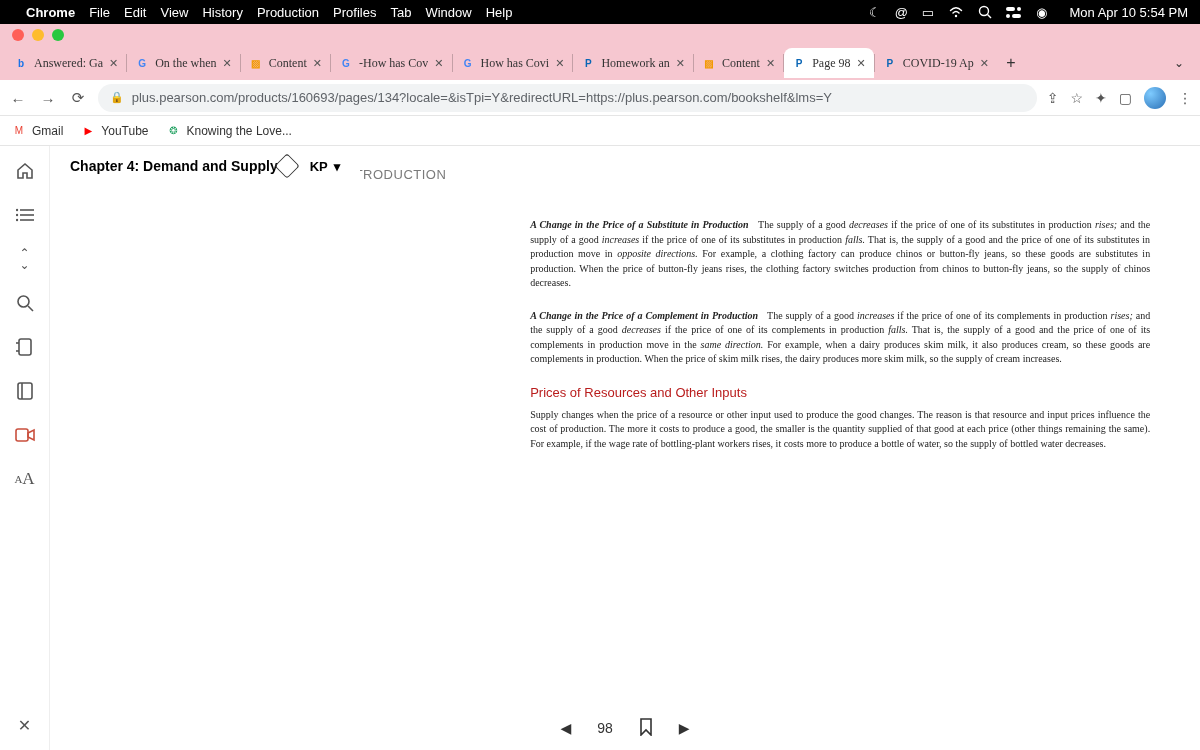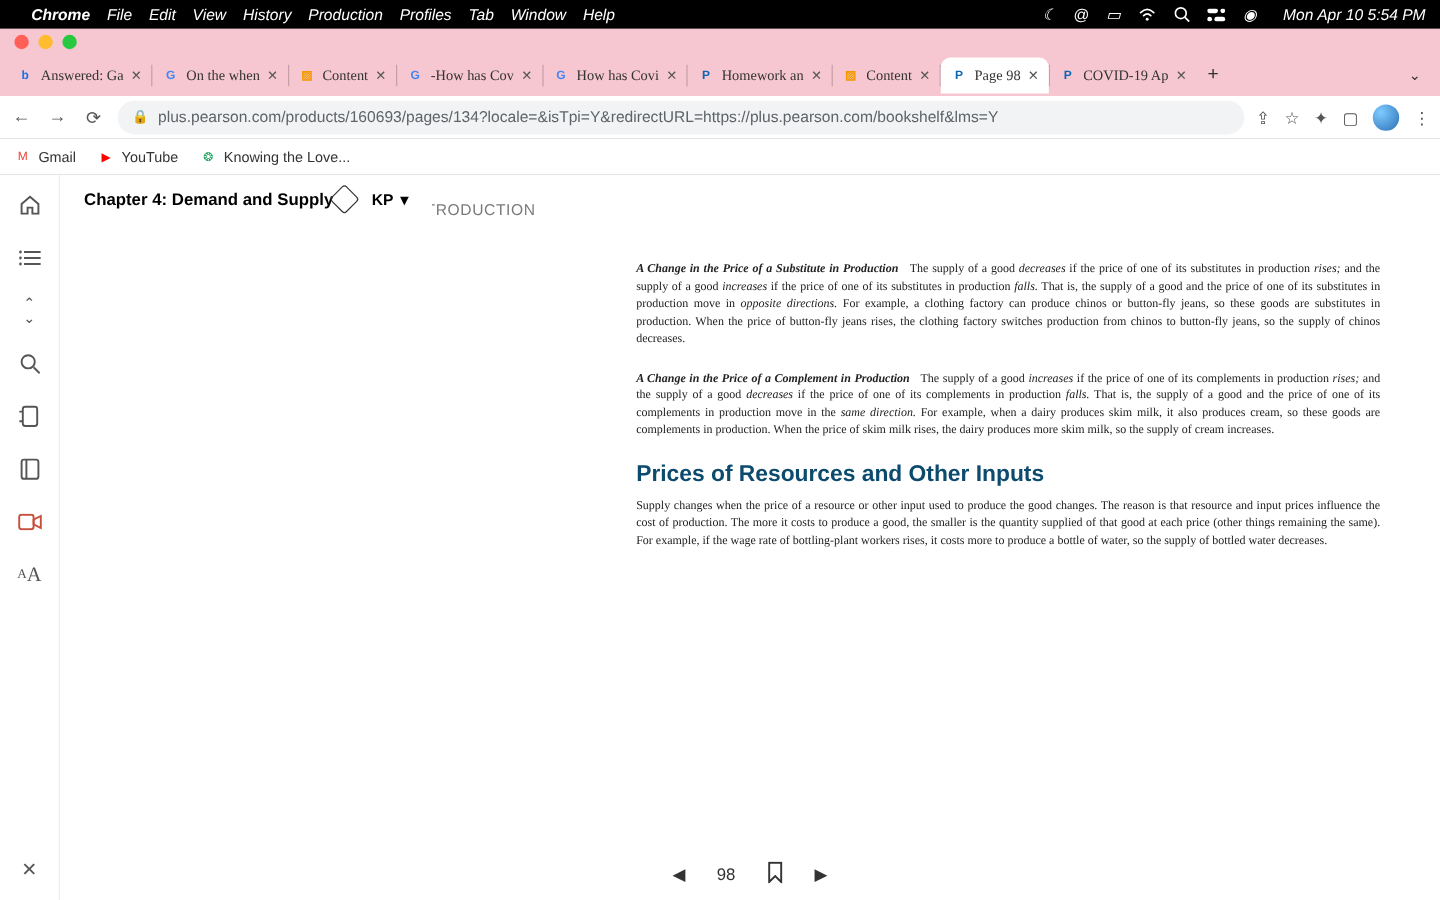--- a/index.html
+++ b/index.html
@@ -1,19 +1,19 @@
 <!DOCTYPE html>
 <html><head>
 <meta charset="utf-8">
 <style>
 * { box-sizing: border-box; margin: 0; padding: 0; }
 body { font-family: -apple-system, BlinkMacSystemFont, "Segoe UI", sans-serif; width: 1200px; height: 750px; overflow: hidden; background: #fff; }
 
 
-.menubar { height: 24px; background: #000; color: #fff; display: flex; align-items: center; padding: 0 12px; font-size: 13px; font-weight: 400; font-style: italic; }
+.menubar { height: 24px; background: #000; color: #fff; display: flex; align-items: center; padding: 0 12px; font-size: 13px; font-weight: 400; }
 .menubar .apple { margin-right: 14px; font-size: 14px; }
 .menubar .app { font-weight: 700; margin-right: 14px; }
 .menubar .menu-item { margin-right: 14px; cursor: default; }
 .menubar .spacer { flex: 1; }
 .menubar .right-icon { margin-left: 14px; display: inline-flex; align-items: center; }
 .menubar .clock { margin-left: 22px; }
 
 
 .browser { background: #f6c7d0; }
 .traffic { height: 22px; display: flex; align-items: center; padding-left: 12px; gap: 8px; }
@@ -54,21 +54,21 @@
 .tagico { width: 18px; height: 18px; border: 1.5px solid #333; transform: rotate(45deg); border-radius: 3px; }
 
 .page { flex: 1; overflow: auto; padding: 20px 0 60px 0; }
 .page-inner { max-width: 820px; margin: 0 auto; padding: 0 40px; font-family: Georgia, 'Times New Roman', serif; color: #222; }
 .runhead { display: flex; align-items: baseline; gap: 24px; color: #7a7a7a; font-family: -apple-system, sans-serif; font-size: 13px; margin-bottom: 36px; margin-left: -160px; }
 .runhead .pn { font-weight: 700; color: #333; font-size: 14px; }
 .runhead .pt { letter-spacing: .5px; }
 
 .para { font-size: 10px; line-height: 1.45; text-align: justify; margin-bottom: 18px; margin-left: 120px; }
 .para .lead { font-weight: 700; font-style: italic; }
-.h3 { color: #0c4a6e; font-family: -apple-system, sans-serif; font-weight: 700; font-size: 19px; margin: 8px 0 8px 120px; }
+.h3 { color: #b91c1c; font-family: -apple-system, sans-serif; font-weight: 400; font-size: 13px; margin: 8px 0 8px 120px; }
 
 .pager { position: absolute; bottom: 0; left: 0; right: 0; height: 44px; background: #fff; display: flex; align-items: center; justify-content: center; gap: 26px; color: #333; font-size: 14px; }
 .pager .pg { font-weight: 400; }
 .pager .pbtn { cursor: pointer; font-size: 14px; }
 
 em { font-style: italic; }
 </style>
 </head>
 <body>
 

